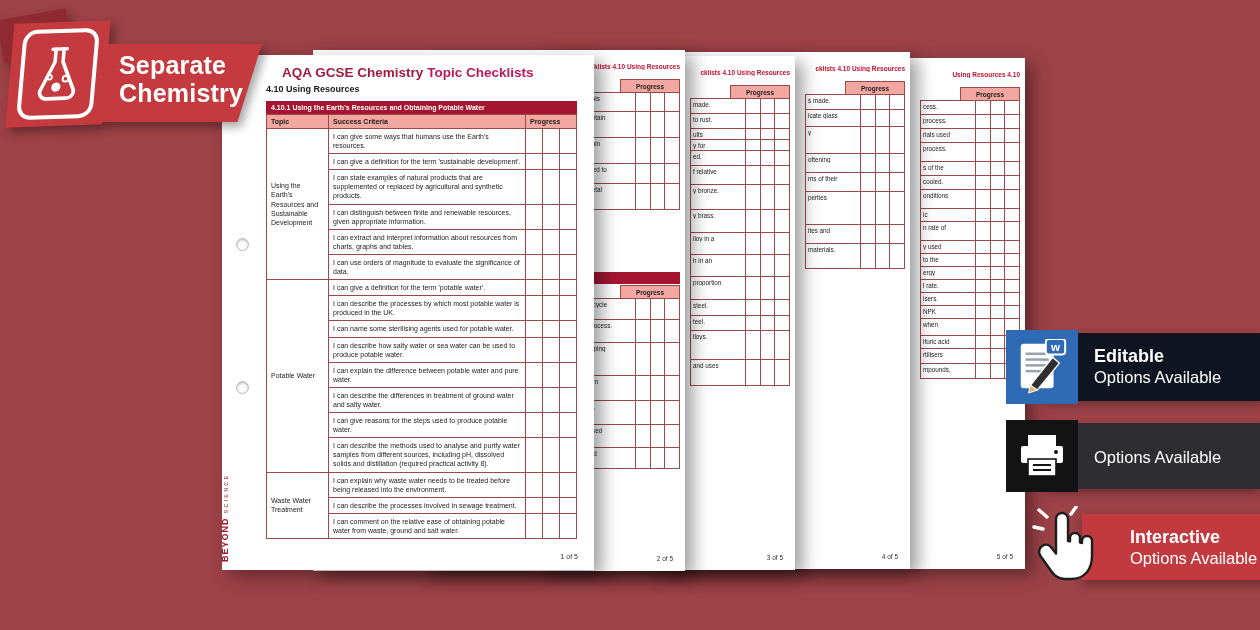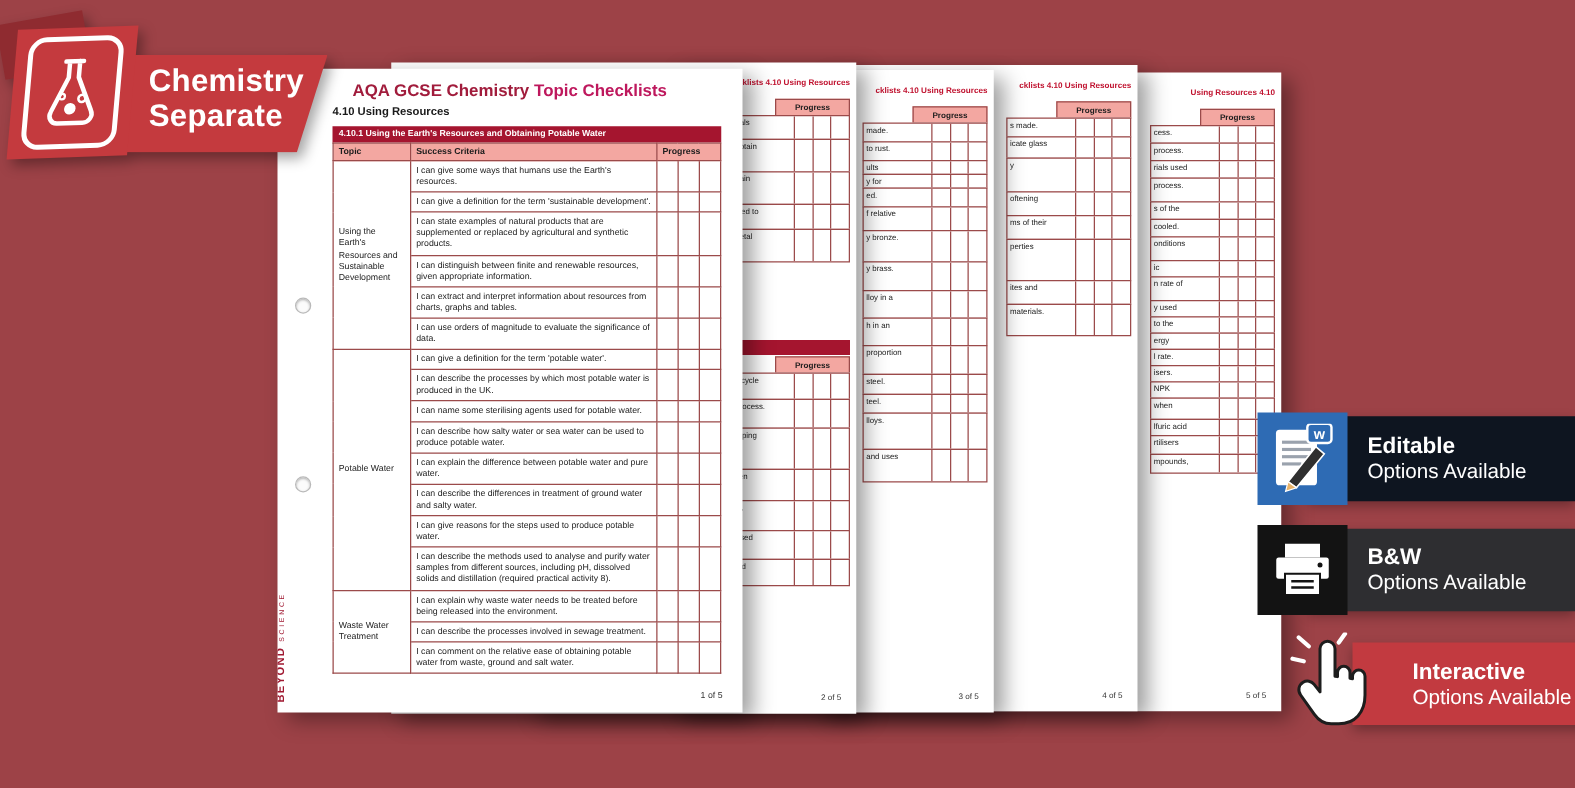--- a/index.html
+++ b/index.html
@@ -719,22 +719,22 @@
       <div class="flask-frame">
         <svg width="46" height="58" viewBox="0 0 46 58">
           <path d="M16 4 h14 M19 4 v13 L7 44 a6.5 6.5 0 0 0 6 9.5 h20 a6.5 6.5 0 0 0 6 -9.5 L27 17 V4" fill="none" stroke="#fff" stroke-width="3.6" stroke-linecap="round" stroke-linejoin="round"></path>
           <circle cx="22" cy="42" r="4.6" fill="#fff"></circle>
           <circle cx="31" cy="34" r="2.9" fill="none" stroke="#fff" stroke-width="2"></circle>
           <circle cx="15" cy="32" r="2.2" fill="none" stroke="#fff" stroke-width="1.8"></circle>
         </svg>
       </div>
     </div>
     <div class="ribbon-text">
+      <div>Separate</div>
       <div>Chemistry</div>
-      <div>Separate</div>
     </div>
   </div>
 
   <div class="badge" id="badge-editable">
     <div class="badge-bar"></div>
     <div class="badge-iconbox">
       <svg width="52" height="56" viewBox="0 0 52 58">
         <rect x="4" y="5" width="34" height="46" rx="3" fill="#fff"></rect>
         <rect x="9" y="14" width="24" height="2.6" fill="#9aa2ad"></rect>
         <rect x="9" y="20" width="24" height="2.6" fill="#9aa2ad"></rect>
@@ -758,21 +758,20 @@
       <svg width="50" height="50" viewBox="0 0 50 50">
         <rect x="11" y="4" width="28" height="11" fill="#fff"></rect>
         <rect x="4" y="15" width="42" height="17" rx="2" fill="#fff"></rect>
         <circle cx="39" cy="21" r="2" fill="#131313"></circle>
         <rect x="11" y="28" width="28" height="17" fill="#fff" stroke="#131313" stroke-width="1.6"></rect>
         <rect x="16" y="33" width="18" height="2" fill="#131313"></rect>
         <rect x="16" y="38" width="18" height="2" fill="#131313"></rect>
       </svg>
     </div>
     <div class="badge-text">
-      <div class="badge-title">B&amp;W</div>
       <div class="badge-sub">Options Available</div>
     </div>
   </div>
 
   <div class="badge" id="badge-interactive">
     <div class="badge-bar"></div>
     <div class="badge-iconbox">
       <svg width="64" height="86" viewBox="0 0 64 84">
         <path d="M25 12 a6 6 0 0 1 12 0 v22 l2 .3 v-3.3 a5 5 0 0 1 10 0 v4.6 l2 .4 v-2 a5 5 0 0 1 10 0 v15
                  c0 14 -8 23 -21 23 h-6 c-6 0 -10 -2.5 -13.5 -7.5 l-11 -15.5 c-2.5 -3.5 -1.6 -8 2 -10.2

